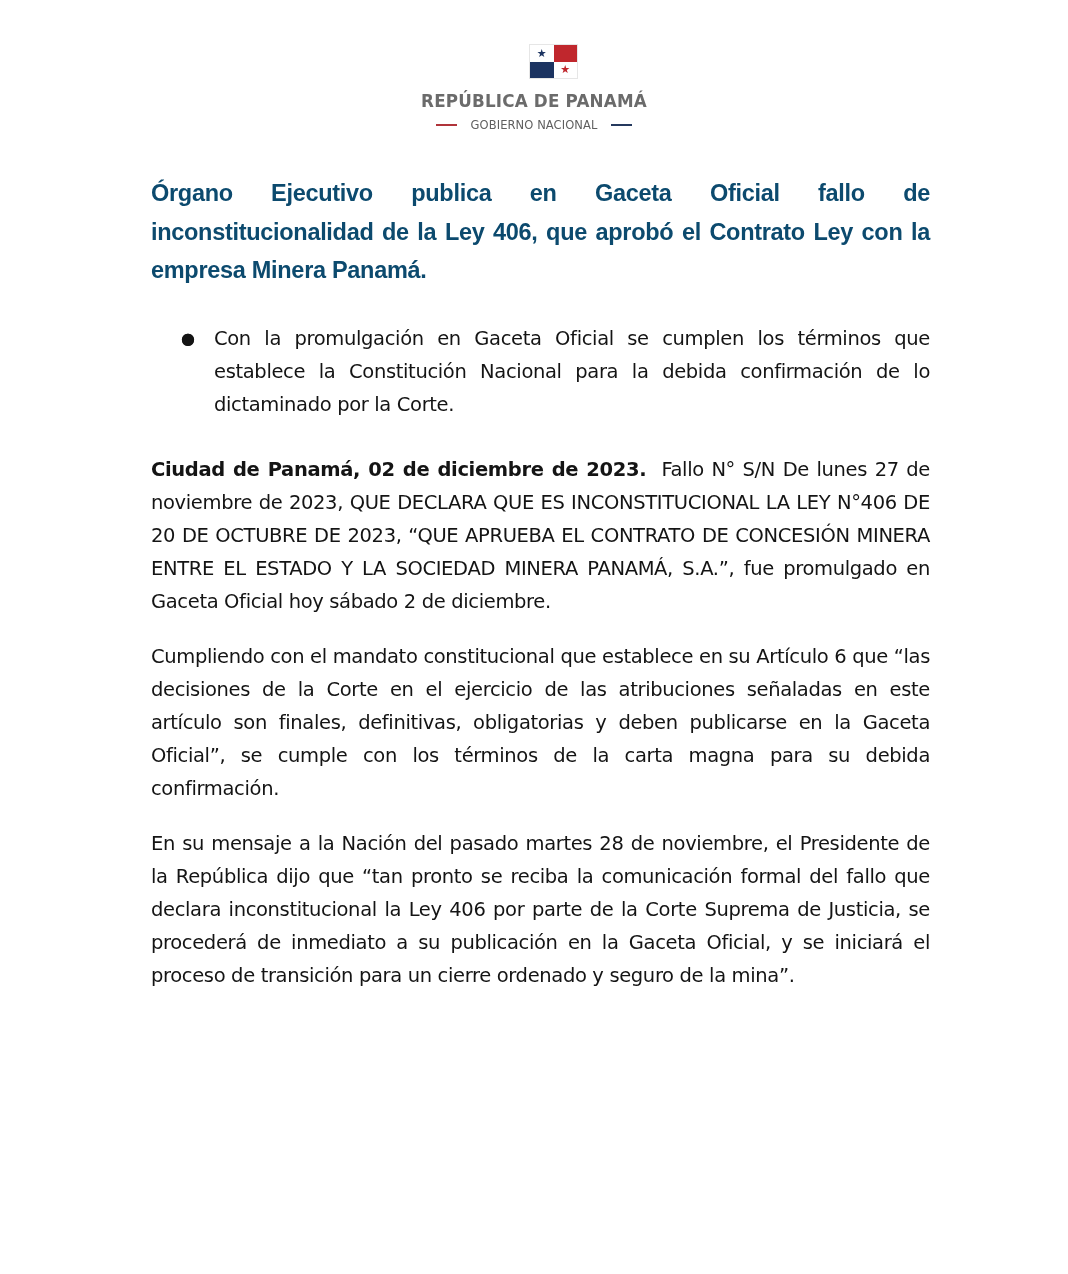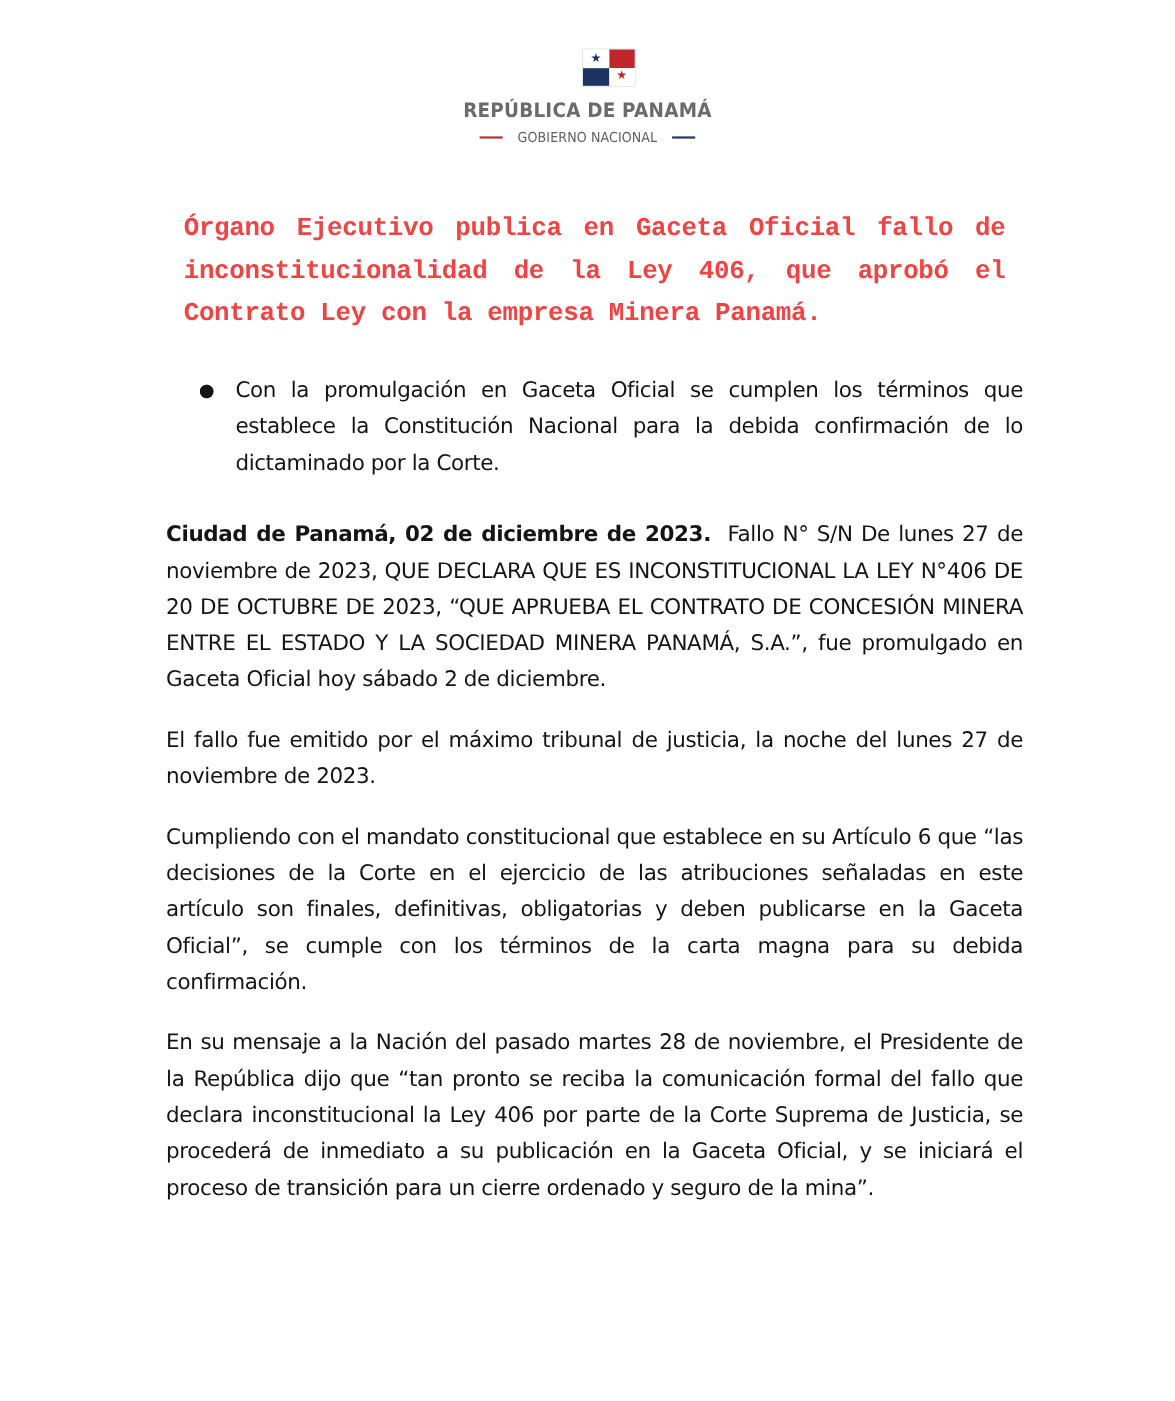--- a/index.html
+++ b/index.html
@@ -86,28 +86,28 @@
       transform: scaleX(0.92);
     }
 
     .content {
       position: absolute;
       left: 151px;
       top: 174px;
       width: 779px;
     }
     .headline {
-      margin: 16px;
-      font-family: Liberation Mono, monospace;
+      margin: 0;
+      font-family: Liberation Sans, sans-serif;
       font-weight: bold;
       font-size: 23.5px;
       line-height: 38.5px;
       text-align: justify;
       text-align-last: left;
-      color: #ef4444;
+      color: #0c4a6e;
       letter-spacing: -0.3px;
     }
     .bullets {
       list-style: none;
       margin: 0;
       padding: 0;
       margin-top: 31px;
     }
     .bullets li {
       position: relative;
@@ -172,21 +172,18 @@
       <span class="bullet">●</span>
       <span>Con la promulgación en Gaceta Oficial se cumplen los términos que establece la Constitución Nacional para la debida confirmación de lo dictaminado por la Corte.</span>
     </li>
   </ul>
 
   <p class="para p1">
     <span class="lead">Ciudad de Panamá, 02 de diciembre de 2023.</span>&nbsp;
     <span>Fallo N° S/N De lunes 27 de noviembre de 2023, QUE DECLARA QUE ES INCONSTITUCIONAL LA LEY N°406 DE 20 DE OCTUBRE DE 2023, “QUE APRUEBA EL CONTRATO DE CONCESIÓN MINERA ENTRE EL ESTADO Y LA SOCIEDAD MINERA PANAMÁ, S.A.”, fue promulgado en Gaceta Oficial hoy sábado 2 de diciembre.</span>
   </p>
   <p class="para">
-    <span>El fallo fue emitido por el máximo tribunal de justicia, la noche del lunes 27 de noviembre de 2023.</span>
-  </p>
-  <p class="para">
     <span>Cumpliendo con el mandato constitucional que establece en su Artículo 6 que “las decisiones de la Corte en el ejercicio de las atribuciones señaladas en este artículo son finales, definitivas, obligatorias y deben publicarse en la Gaceta Oficial”, se cumple con los términos de la carta magna para su debida confirmación.</span>
   </p>
   <p class="para">
     <span>En su mensaje a la Nación del pasado martes 28 de noviembre, el Presidente de la República dijo que “tan pronto se reciba la comunicación formal del fallo que declara inconstitucional la Ley 406 por parte de la Corte Suprema de Justicia, se procederá de inmediato a su publicación en la Gaceta Oficial, y se iniciará el proceso de transición para un cierre ordenado y seguro de la mina”.</span>
   </p>
 </div>
 
 </body></html>

